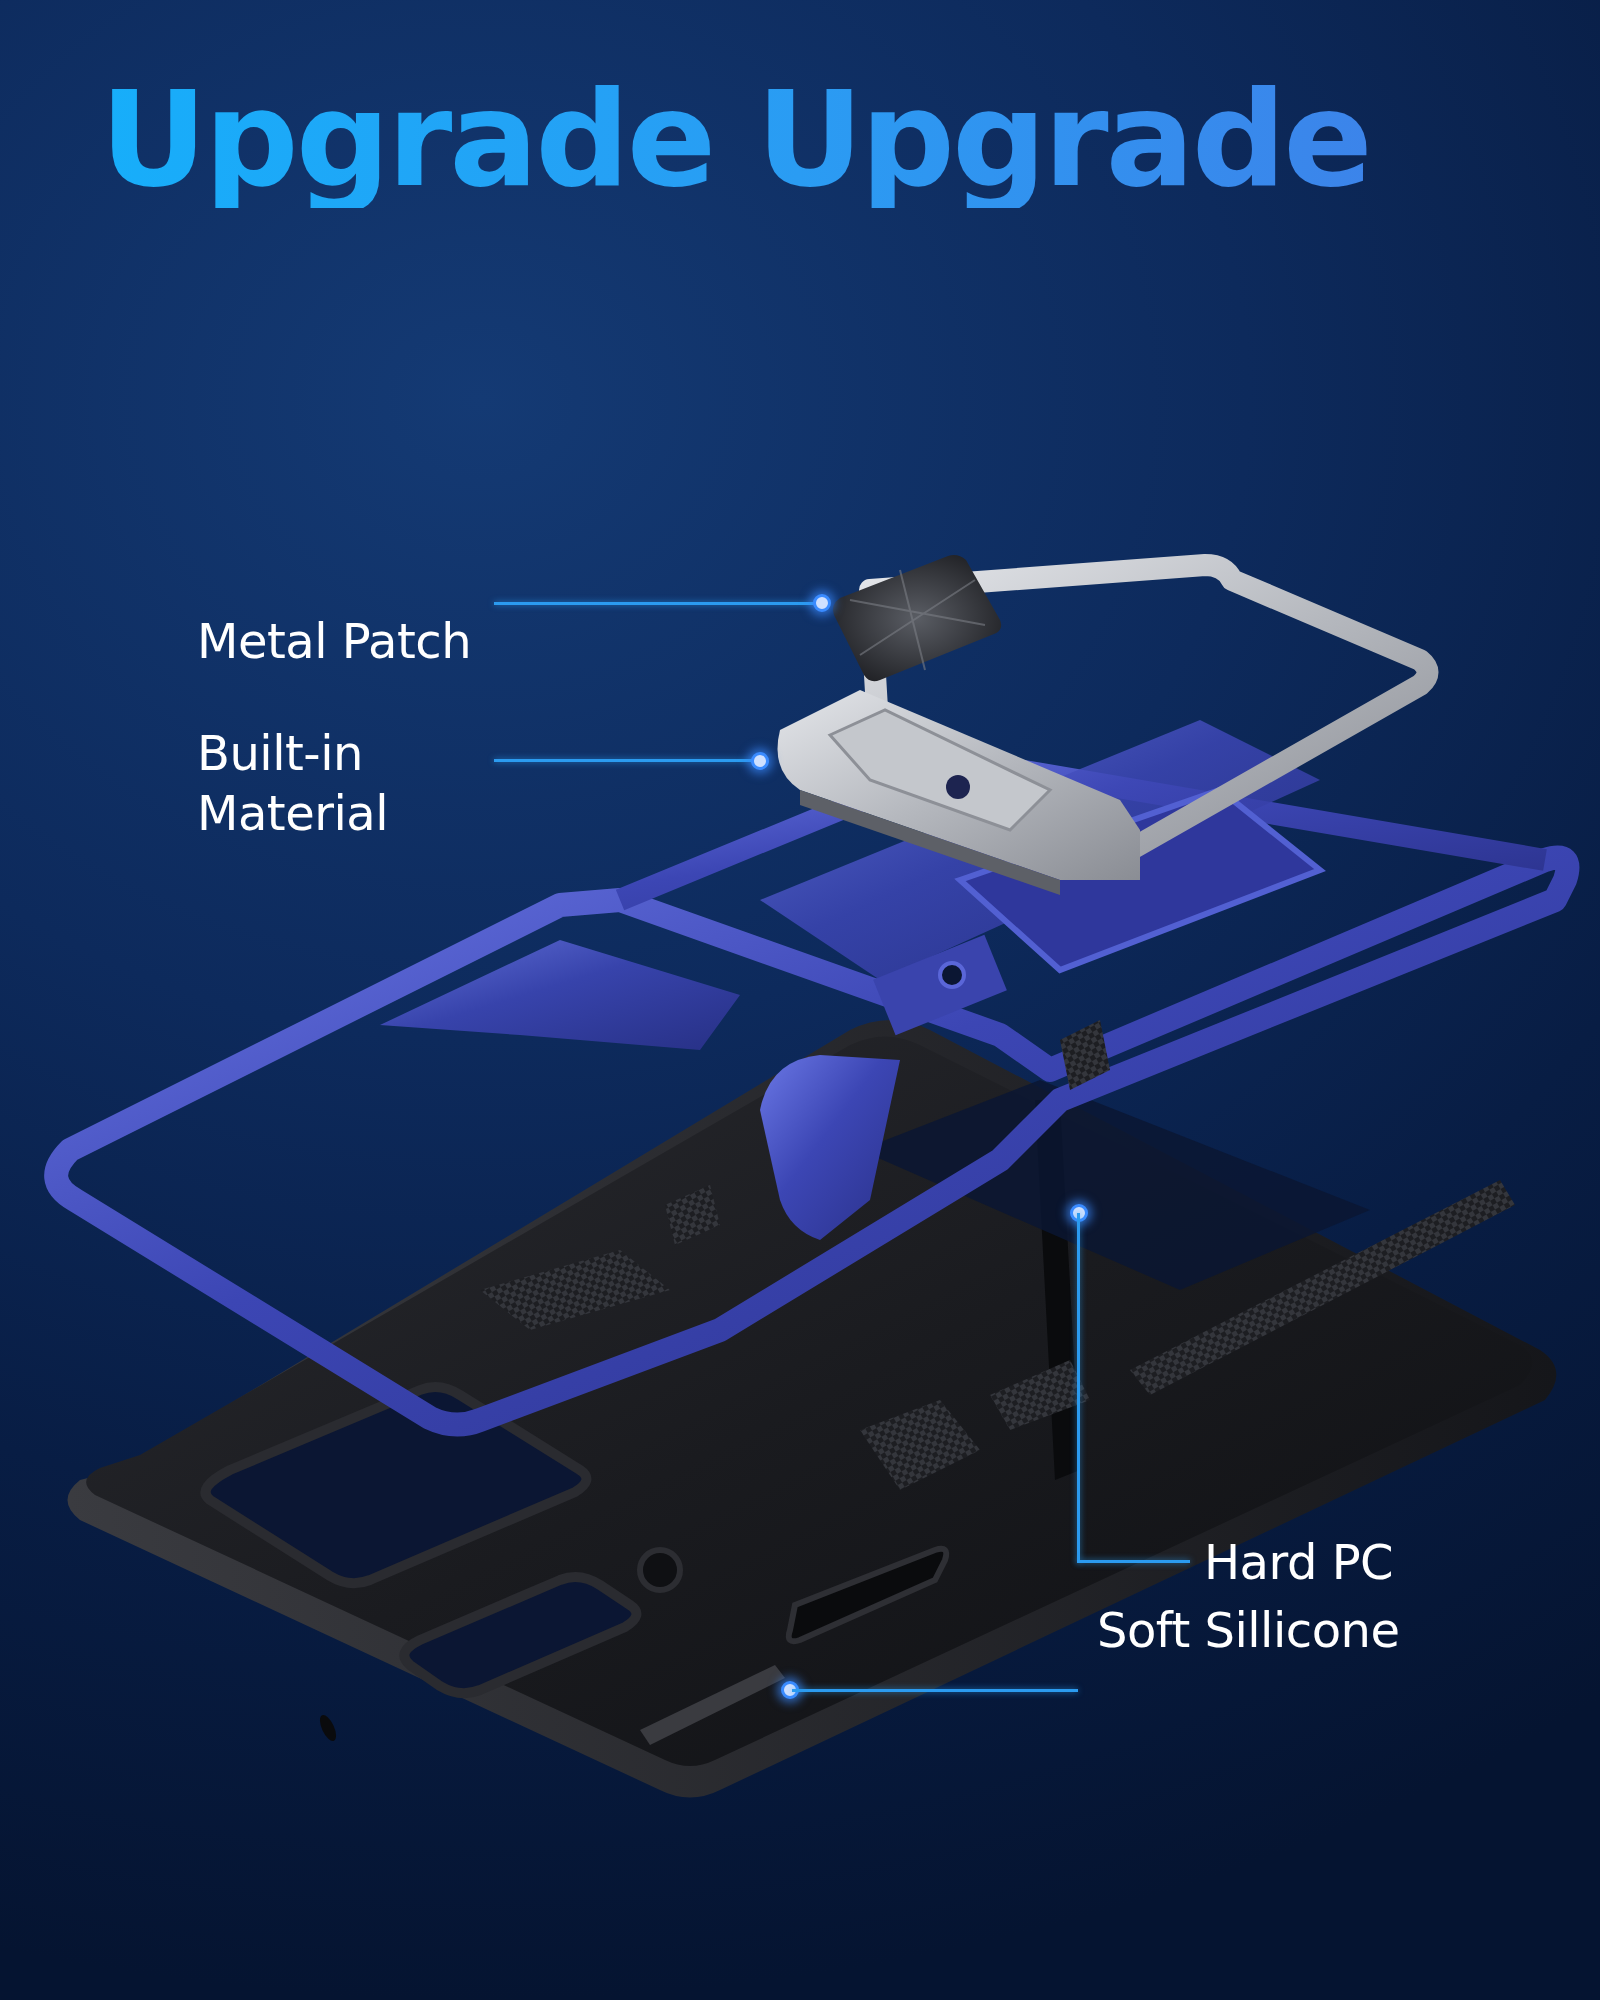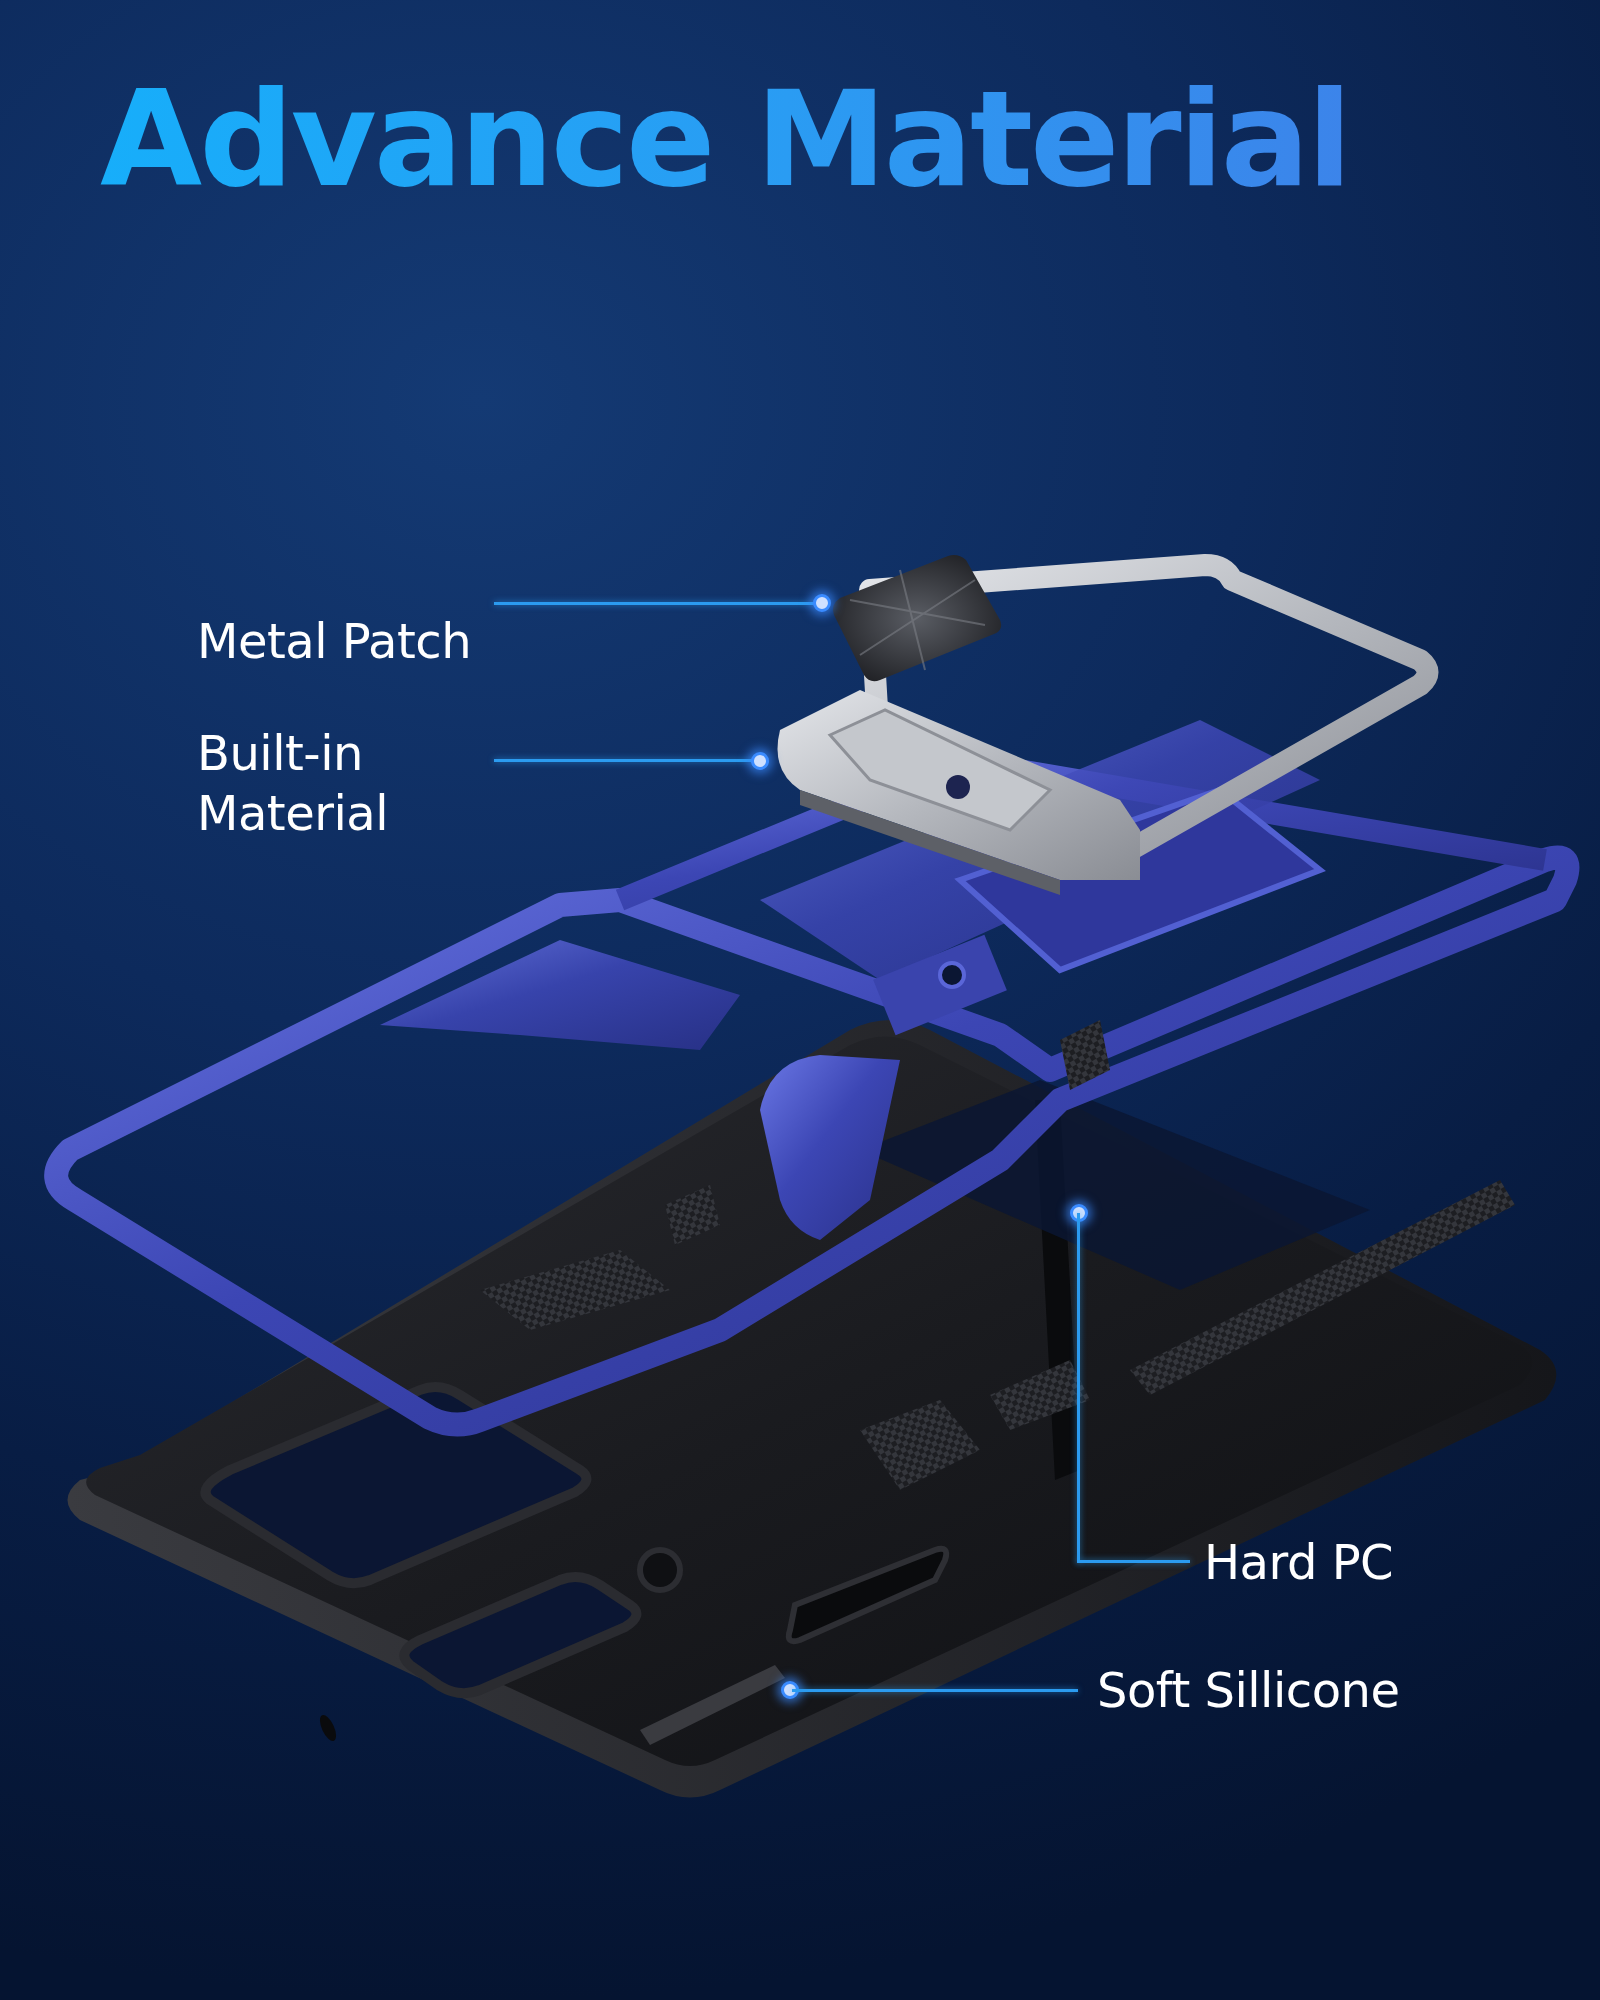--- a/index.html
+++ b/index.html
@@ -35,21 +35,21 @@
 
   .product { position: absolute; inset: 0; pointer-events: none; }
   .product svg { position: absolute; left: 0; top: 0; }
 </style>
 </head>
 <body>
 
 <div class="page">
 
   <h1 class="headline">
-    <span>Advance Material</span>
+    <span>Upgrade Upgrade</span>
   </h1>
 
   <div class="product">
     <svg width="1600" height="2000" viewBox="0 0 1600 2000">
       <defs>
         <linearGradient id="shellGrad" x1="0" y1="0" x2="1" y2="1">
           <stop offset="0" stop-color="#2a2b30"></stop>
           <stop offset="0.5" stop-color="#1a1b1f"></stop>
           <stop offset="1" stop-color="#0e0f12"></stop>
         </linearGradient>
@@ -143,17 +143,17 @@
 
   <div class="dot" style="left:1079px; top:1213px;"></div>
   <div class="line" style="left:1077px; top:1213px; width:3px; height:350px;"></div>
   <div class="line" style="left:1077px; top:1560px; width:113px; height:3px;"></div>
   <div class="label" style="left:1204px; top:1532px;">
     <span>Hard PC</span>
   </div>
 
   <div class="dot" style="left:790px; top:1690px;"></div>
   <div class="line" style="left:792px; top:1689px; width:286px; height:3px;"></div>
-  <div class="label" style="left:1097px; top:1660px;">
+  <div class="label" style="left:1097px; top:1600px;">
     <span>Soft Sillicone</span>
   </div>
 
 </div>
 
 </body></html>

